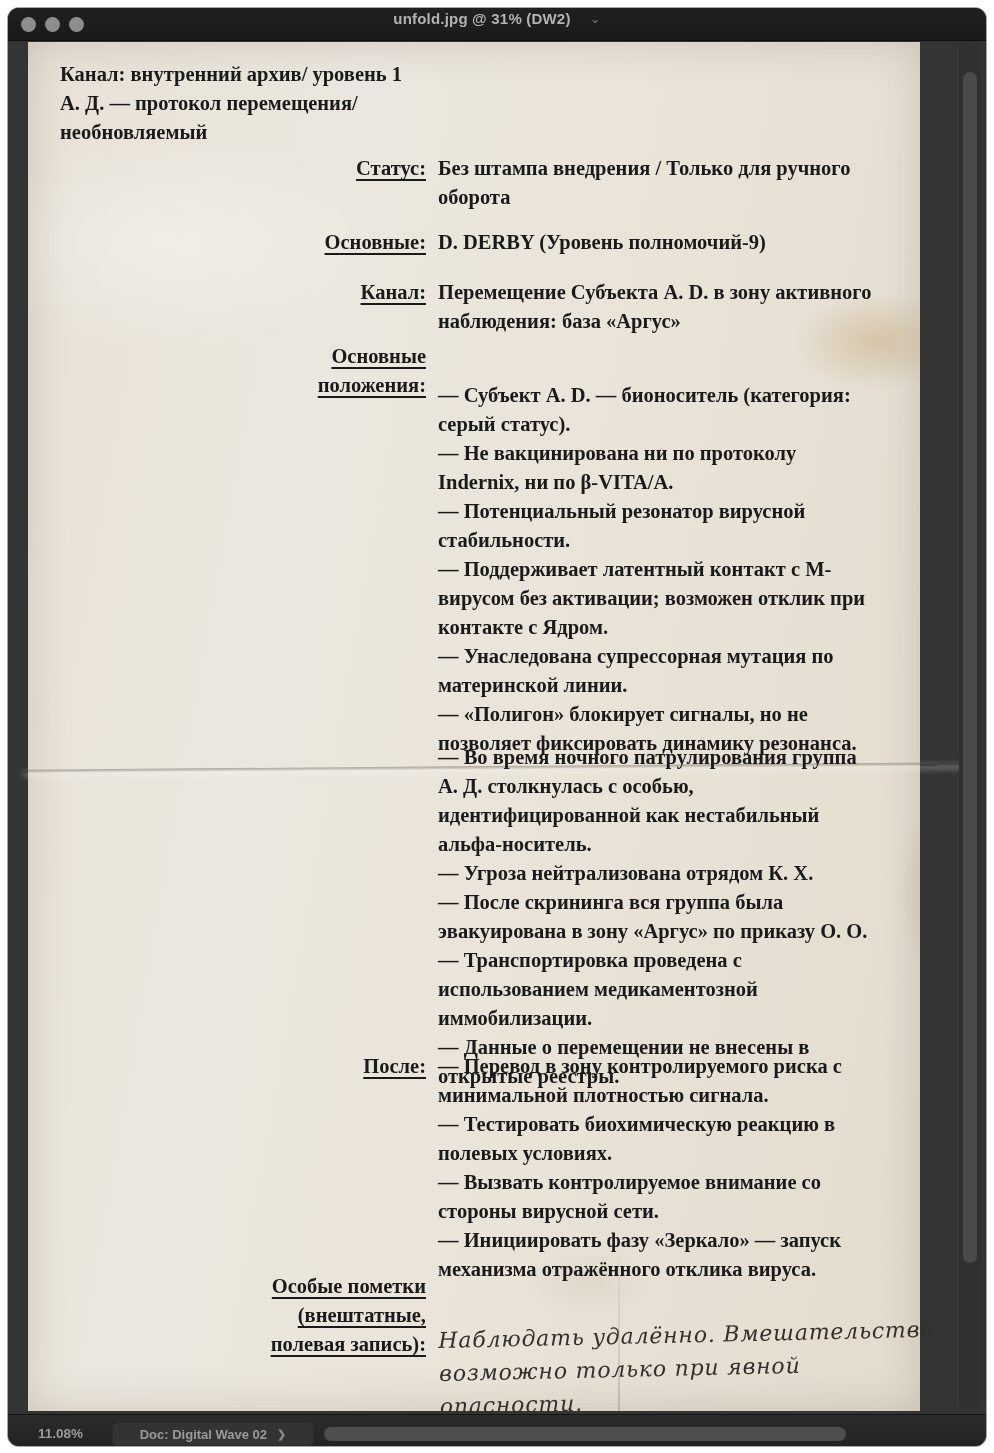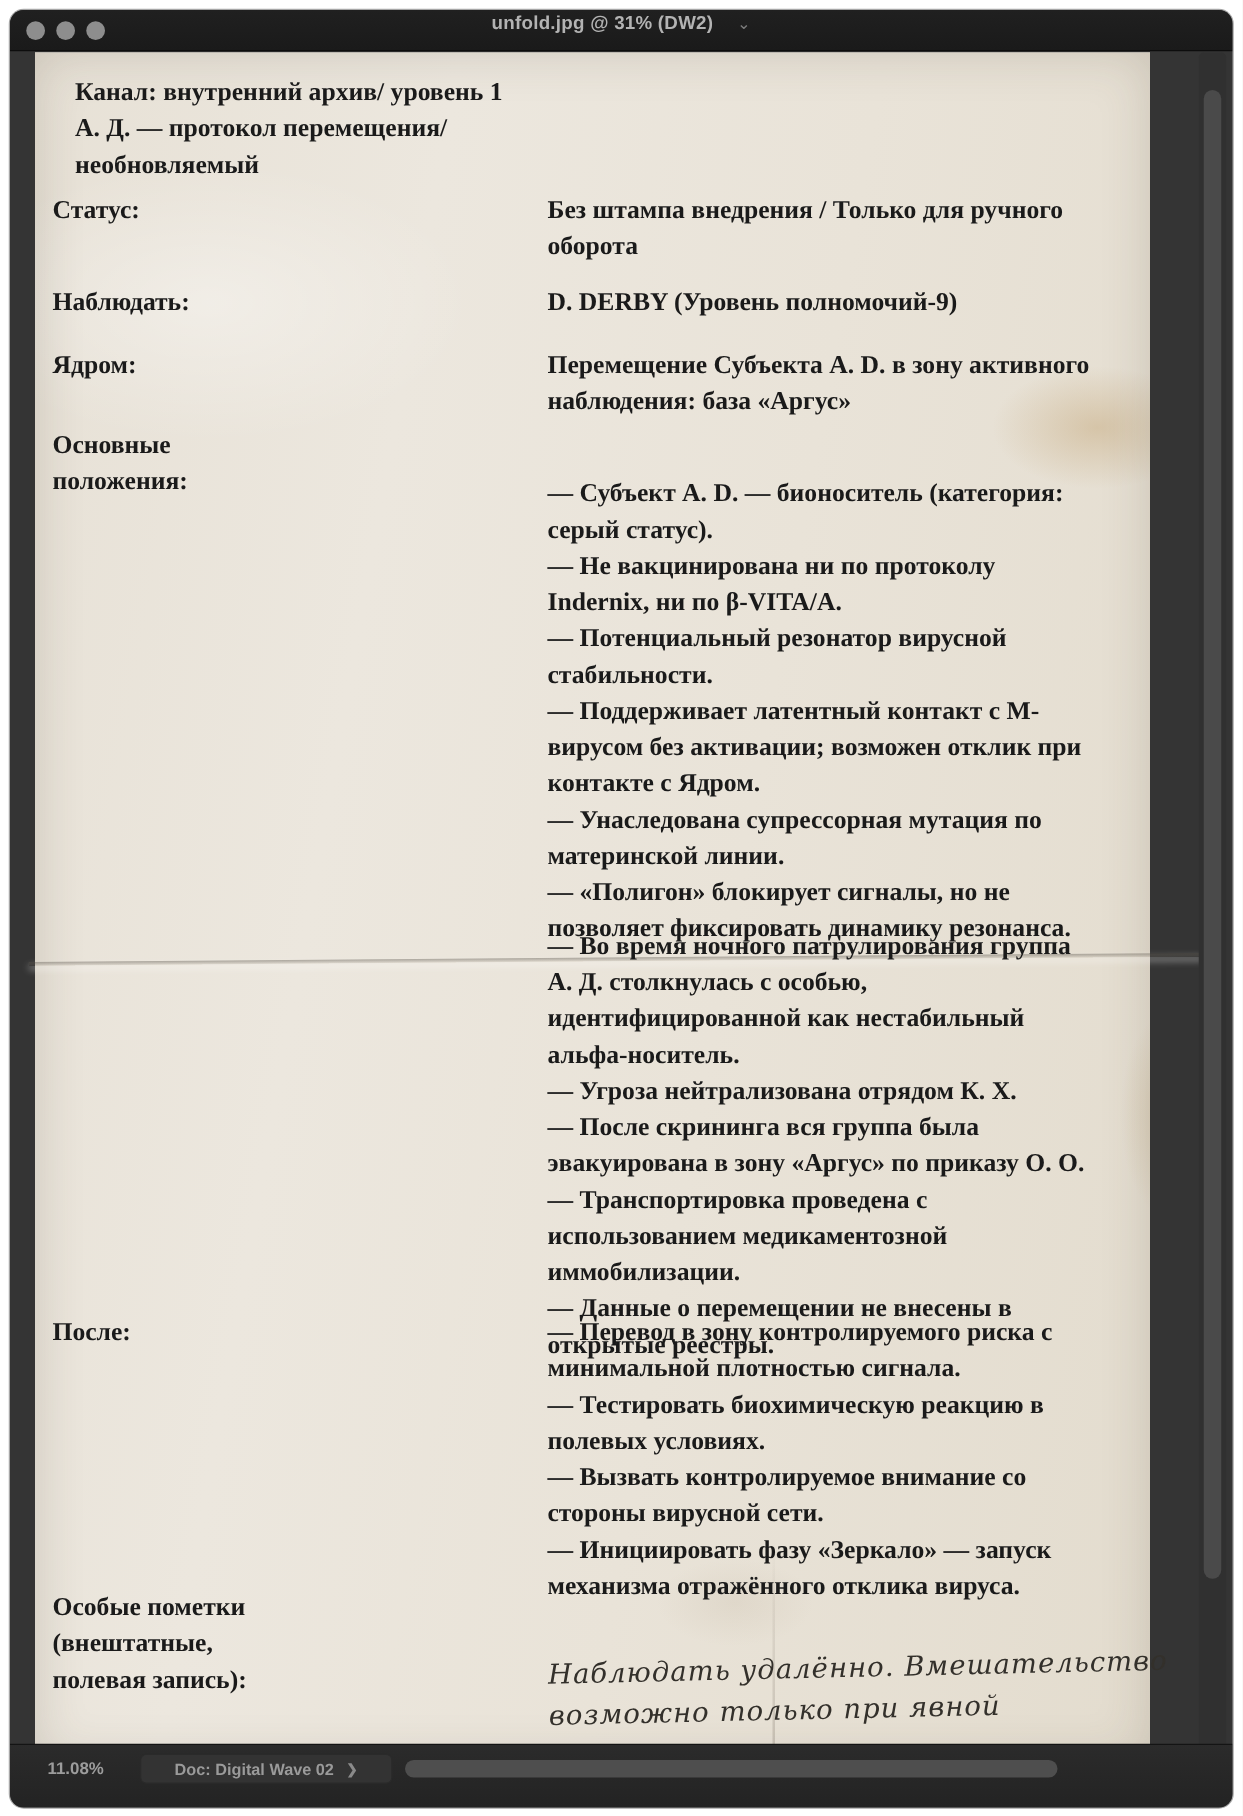--- a/index.html
+++ b/index.html
@@ -33,42 +33,42 @@
            color:#1a1a1a; font-family:"Liberation Serif", serif; font-weight:bold;
            font-size:20.5px; line-height:29px; }
   .fold-h { position:absolute; left:-5px; top:724px; width:940px; height:3px;
             background:linear-gradient(to bottom, rgba(95,90,82,0.45), rgba(150,142,130,0.15));
             transform:rotate(-0.45deg); box-shadow:0 3px 6px rgba(255,255,255,0.5); }
   .fold-v { position:absolute; left:590px; top:1190px; width:2px; height:179px;
             background:linear-gradient(to bottom, rgba(110,100,88,0), rgba(110,100,88,0.28)); }
 
   .pre { white-space:pre-line; }
   .hdr { position:absolute; left:32px; top:18px; width:430px; }
-  .lab { position:absolute; left:0; width:398px; 
-         text-decoration-thickness:2px; text-underline-offset:4px;margin-left:14px; }
+  .lab { position:absolute; left:0; width:398px; text-align:right;
+         text-decoration:underline; text-decoration-thickness:2px; text-underline-offset:4px; }
   .val { position:absolute; left:410px; width:505px; }
 
   .t-status-l,.t-status-v { top:112px; }
   .t-init-l,.t-init-v     { top:186px; }
   .t-theme-l,.t-theme-v   { top:236px; }
   .t-main-l  { top:300px; }  .t-main-v  { top:339px; }
   .t-rel-l   { top:672px; }  .t-rel-v   { top:701px; }
   .t-goal-l,.t-goal-v     { top:1010px; }
   .t-notes-l { top:1230px; }
   .t-notes-v { top:1282px; font-family:"DejaVu Serif", cursive, serif; font-style:italic;
                font-weight:normal; font-size:22px; line-height:33px; color:#33302b;
                letter-spacing:0.8px; transform:rotate(-1.3deg); transform-origin:left top; }
 
   
   .vtrack { position:absolute; right:5px; top:34px; width:22px; height:1366px; background:#303030; border-radius:4px;}
   .vthumb { position:absolute; left:4px; top:30px; width:14px; height:1191px;
             background:#4a4a4a; border-radius:7px; }
 
   
-  .statusbar { position:absolute; left:0; bottom:0; width:100%; height:51px;
+  .statusbar { position:absolute; left:0; bottom:0; width:100%; height:32px;
                background:linear-gradient(#2b2b2b,#232323); border-top:1px solid #141414; }
   .zoomfield { position:absolute; left:30px; top:11px; color:#9c9c9c; font-size:13.5px; font-weight:bold; }
   .docpill { position:absolute; left:104px; top:7px; width:202px; height:24px;
              background:#333333; border:1px solid #2a2a2a; border-radius:5px;
              display:flex; align-items:center; justify-content:center; gap:10px;
              color:#9a9a9a; font-size:13px; font-weight:bold; }
   .docpill .chev { color:#8a8a8a; font-size:11px; }
   .hthumb { position:absolute; left:316px; top:12px; width:522px; height:14px;
             background:#4e4e4e; border-radius:7px; }
 </style>
@@ -94,24 +94,24 @@
     <div class="fold-v"></div>
 
     <div class="hdr pre">Канал: внутренний архив/ уровень 1
 А. Д. — протокол перемещения/
 необновляемый</div>
 
     <div class="lab pre t-status-l">Статус:</div>
     <div class="val pre t-status-v">Без штампа внедрения / Только для ручного
 оборота</div>
 
-    <div class="lab pre t-init-l">Наблюдать:</div>
+    <div class="lab pre t-init-l">Основные:</div>
     <div class="val pre t-init-v">D. DERBY (Уровень полномочий-9)</div>
 
-    <div class="lab pre t-theme-l">Ядром:</div>
+    <div class="lab pre t-theme-l">Канал:</div>
     <div class="val pre t-theme-v">Перемещение Субъекта A. D. в зону активного
 наблюдения: база «Аргус»</div>
 
     <div class="lab pre t-main-l">Основные
 положения:</div>
     <div class="val pre t-main-v">— Субъект A. D. — бионоситель (категория:
 серый статус).
 — Не вакцинирована ни по протоколу
 Indernix, ни по β-VITA/A.
 — Потенциальный резонатор вирусной

